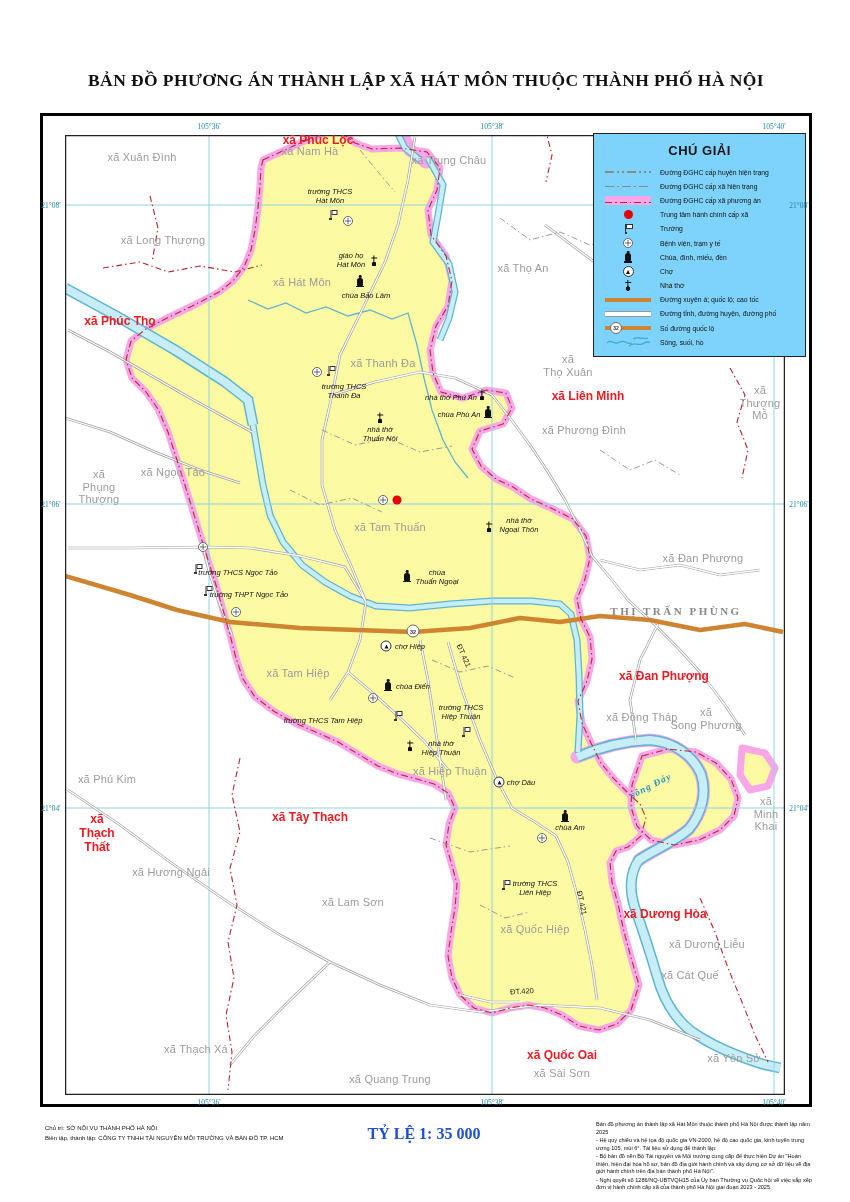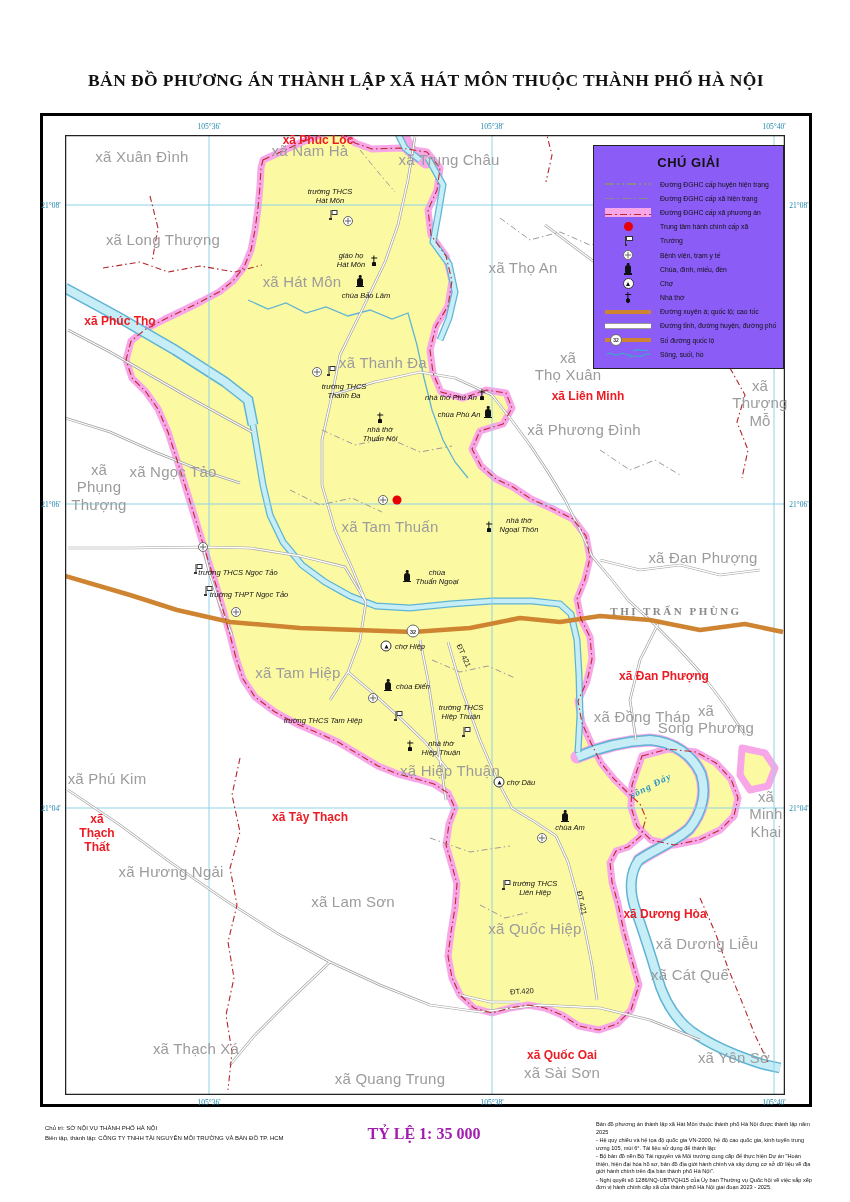--- a/index.html
+++ b/index.html
@@ -5,21 +5,21 @@
   html,body{margin:0;padding:0;background:#fff}
   .page{position:relative;width:850px;height:1202px;background:#fff;overflow:hidden;
         font-family:"Liberation Sans",sans-serif}
   .map-title{position:absolute;left:426px;top:80px;transform:translate(-50%,-50%);
       font:bold 17.5px "Liberation Serif",serif;color:#111;letter-spacing:.4px;white-space:nowrap}
   .outer-frame{position:absolute;left:40px;top:113px;width:766px;height:988px;border:3px solid #000;background:#fff}
   .map-svg{position:absolute;left:65px;top:135px;width:720px;height:960px;z-index:1}
   
   .lbl{position:absolute;transform:translate(-50%,-50%);text-align:center;white-space:pre-line;
        z-index:4;pointer-events:none;line-height:1.15}
-  .lbl-gray{font-size:15px;color:#9c9c9c;letter-spacing:.2px}
+  .lbl-gray{font-size:11px;color:#9c9c9c;letter-spacing:.2px}
   .lbl-red{font-size:12px;font-weight:bold;color:#ec1c24}
   .lbl-town{font-family:"Liberation Serif",serif;font-size:11px;font-weight:600;color:#8a8a8a;letter-spacing:2.5px;white-space:nowrap}
   .lbl-poi{font-size:7.5px;font-style:italic;color:#111;line-height:1.25}
   .lbl-road{font-size:7.5px;color:#222;white-space:nowrap}
   .lbl-river{font-family:"Liberation Serif",serif;font-style:italic;font-weight:bold;font-size:9.5px;color:#2794c4;letter-spacing:1px;white-space:nowrap}
   .coord{position:absolute;transform:translate(-50%,-50%);font-family:"Liberation Serif",serif;
          font-size:7.5px;color:#1d85ad;z-index:6;white-space:nowrap}
   
   .mkr{display:inline-block;position:relative;vertical-align:middle}
   .mic{position:absolute;transform:translate(-50%,-50%);z-index:3}
@@ -35,21 +35,21 @@
   .mkr-church::after{content:"";position:absolute;left:50%;top:1.8px;width:5.5px;height:1.3px;background:#111;transform:translateX(-50%)}
   .mkr-school{width:9px;height:10px;background:radial-gradient(circle at 2px 9px,#333 1.2px,transparent 1.5px)}
   .mkr-school::before{content:"";position:absolute;left:1.6px;top:0;width:1px;height:9px;background:#333}
   .mkr-school::after{content:"";position:absolute;left:2.6px;top:.4px;width:4.6px;height:3px;border:.9px solid #333;background:#fff}
   .mkr-market{width:9px;height:9px;border:1px solid #333;border-radius:50%;background:#fff}
   .mkr-market::before{content:"";position:absolute;left:50%;top:52%;transform:translate(-50%,-50%);width:0;height:0;
       border-left:2.6px solid transparent;border-right:2.6px solid transparent;border-bottom:4.4px solid #111}
   .route-badge{position:absolute;transform:translate(-50%,-50%);width:11px;height:11px;border:1px solid #666;border-radius:50%;
       background:#fff;color:#333;font:bold 5.5px "Liberation Sans",sans-serif;display:flex;align-items:center;justify-content:center;z-index:4}
   
-  .legend{position:absolute;left:593px;top:145px;width:191px;height:224px;background:#8b5cf6;border:1.5px solid #222;z-index:5;box-sizing:border-box}
+  .legend{position:absolute;left:593px;top:133px;width:213px;height:224px;background:#7dd3fc;border:1.5px solid #222;z-index:5;box-sizing:border-box}
   .legend-title{text-align:center;font:bold 13px "Liberation Sans",sans-serif;color:#111;margin-top:9px;letter-spacing:.5px}
   .lg-rows{margin-top:7px}
   .lg-row{display:flex;align-items:center;height:14.2px;padding:0 6px}
   .lg-sym{width:56px;display:flex;align-items:center;justify-content:center;flex:0 0 56px}
   .lg-label{flex:1;font-size:6.8px;color:#111;padding-left:4px}
   .ln{display:inline-block;width:46px;position:relative}
   .ln-dd2{height:1.5px;background:repeating-linear-gradient(90deg,#8a8a8a 0 9px,transparent 9px 12px,#8a8a8a 12px 14px,transparent 14px 17px,#8a8a8a 17px 19px,transparent 19px 22px)}
   .ln-dd{height:1.5px;background:repeating-linear-gradient(90deg,#8a8a8a 0 9px,transparent 9px 12px,#8a8a8a 12px 14px,transparent 14px 17px)}
   .pinkband{display:inline-block;width:46px;height:9px;background:#f7a7e8;position:relative}
   .pinkband-dash{position:absolute;left:0;right:0;bottom:2px;height:1.3px;background:repeating-linear-gradient(90deg,#c2272d 0 7px,transparent 7px 10px,#c2272d 10px 11.5px,transparent 11.5px 14.5px)}
@@ -69,21 +69,21 @@
   .grid{stroke:#8ed3e6;stroke-width:1;fill:none}
   .rd-case{fill:none;stroke:#9e9e9e;stroke-width:2.6}
   .rd-core{fill:none;stroke:#ffffff;stroke-width:1.3}
   .hwy{fill:none;stroke:#ce8430;stroke-width:4.5;stroke-linejoin:round}
   .bnd-red{fill:none;stroke:#b4262a;stroke-width:1.1;stroke-dasharray:6 3 1.5 3}
   .bnd-gray{fill:none;stroke:#9a9a9a;stroke-width:1;stroke-dasharray:6 3 1.5 3}
   .frame{fill:none;stroke:#222;stroke-width:1.3}
   
   .footer-left{position:absolute;left:45px;top:1124px;width:300px;font-size:6px;color:#111;line-height:1.6;z-index:2}
   .footer-scale{position:absolute;left:424px;top:1134px;transform:translate(-50%,-50%);
-      font:bold 16px "Liberation Serif",serif;color:#a21caf;white-space:nowrap}
+      font:bold 16px "Liberation Serif",serif;color:#1d4ed8;white-space:nowrap}
   .footer-right{position:absolute;left:596px;top:1121px;width:216px;font-size:5.6px;color:#111;line-height:1.35;text-align:left;z-index:2}
   .footer-right div{margin-bottom:1px}
 </style>
 </head>
 <body>
 
 <div class="page">
 
   <div class="map-title">BẢN ĐỒ PHƯƠNG ÁN THÀNH LẬP XÃ HÁT MÔN THUỘC THÀNH PHỐ HÀ NỘI</div>
 

